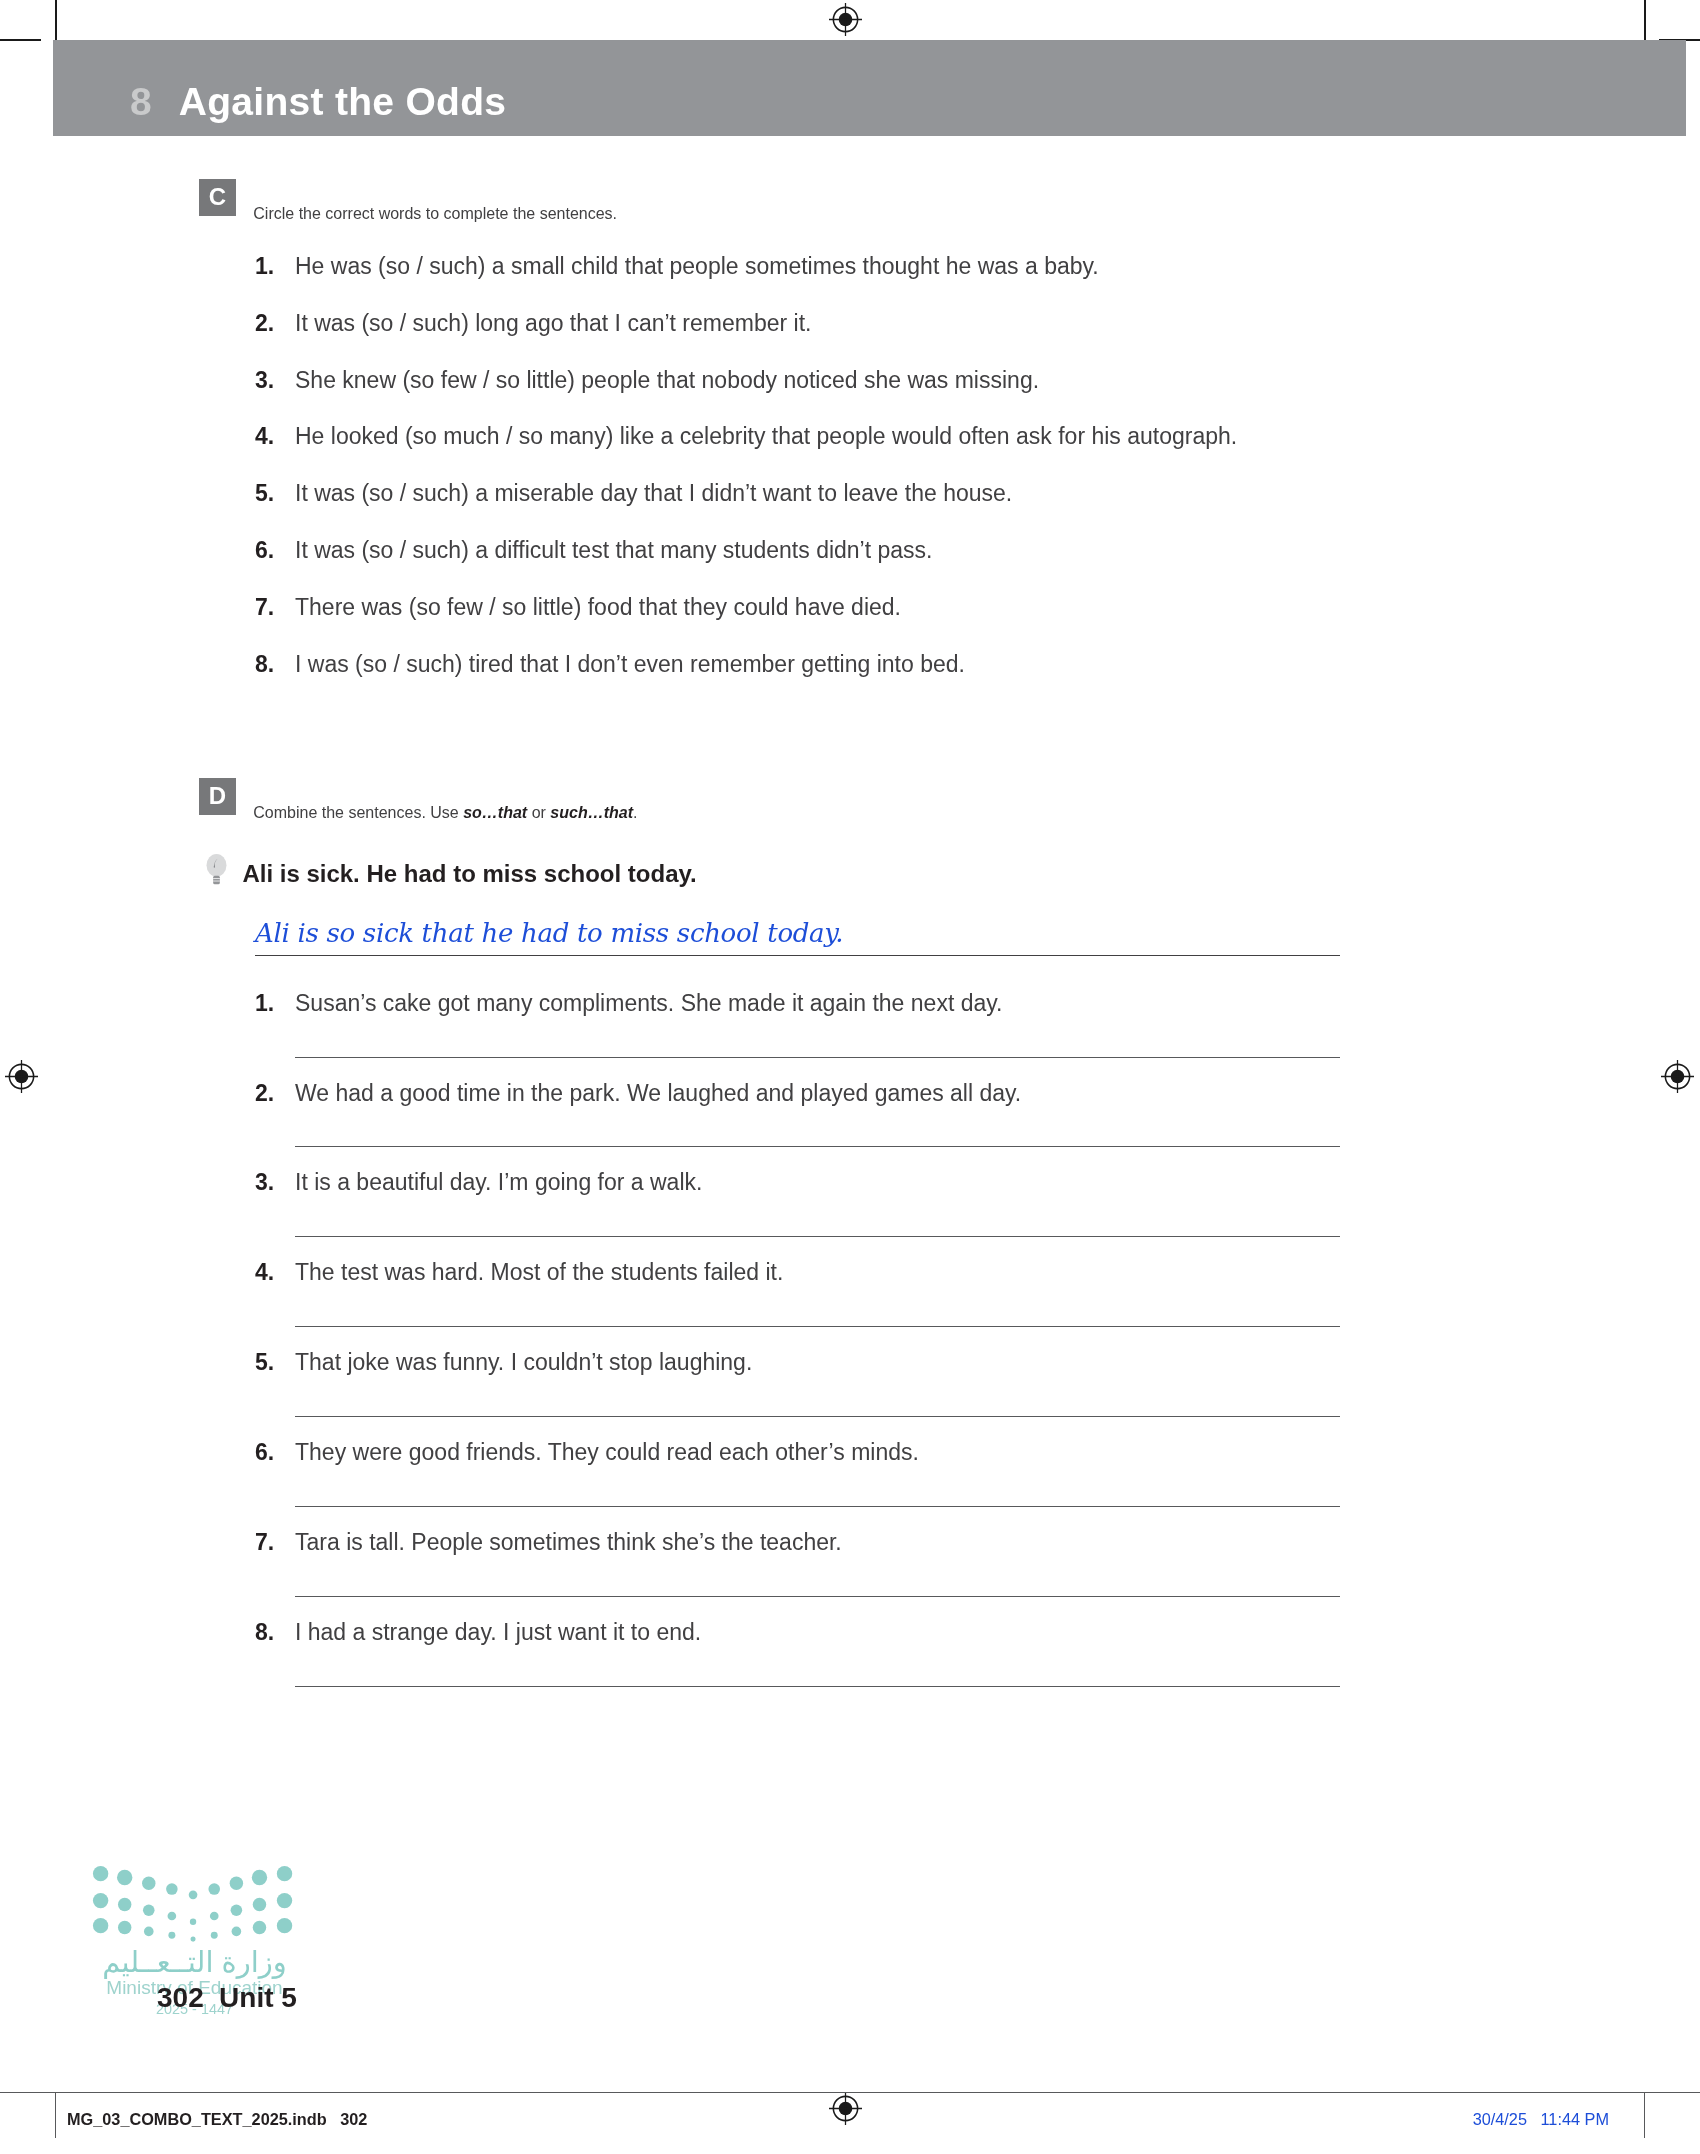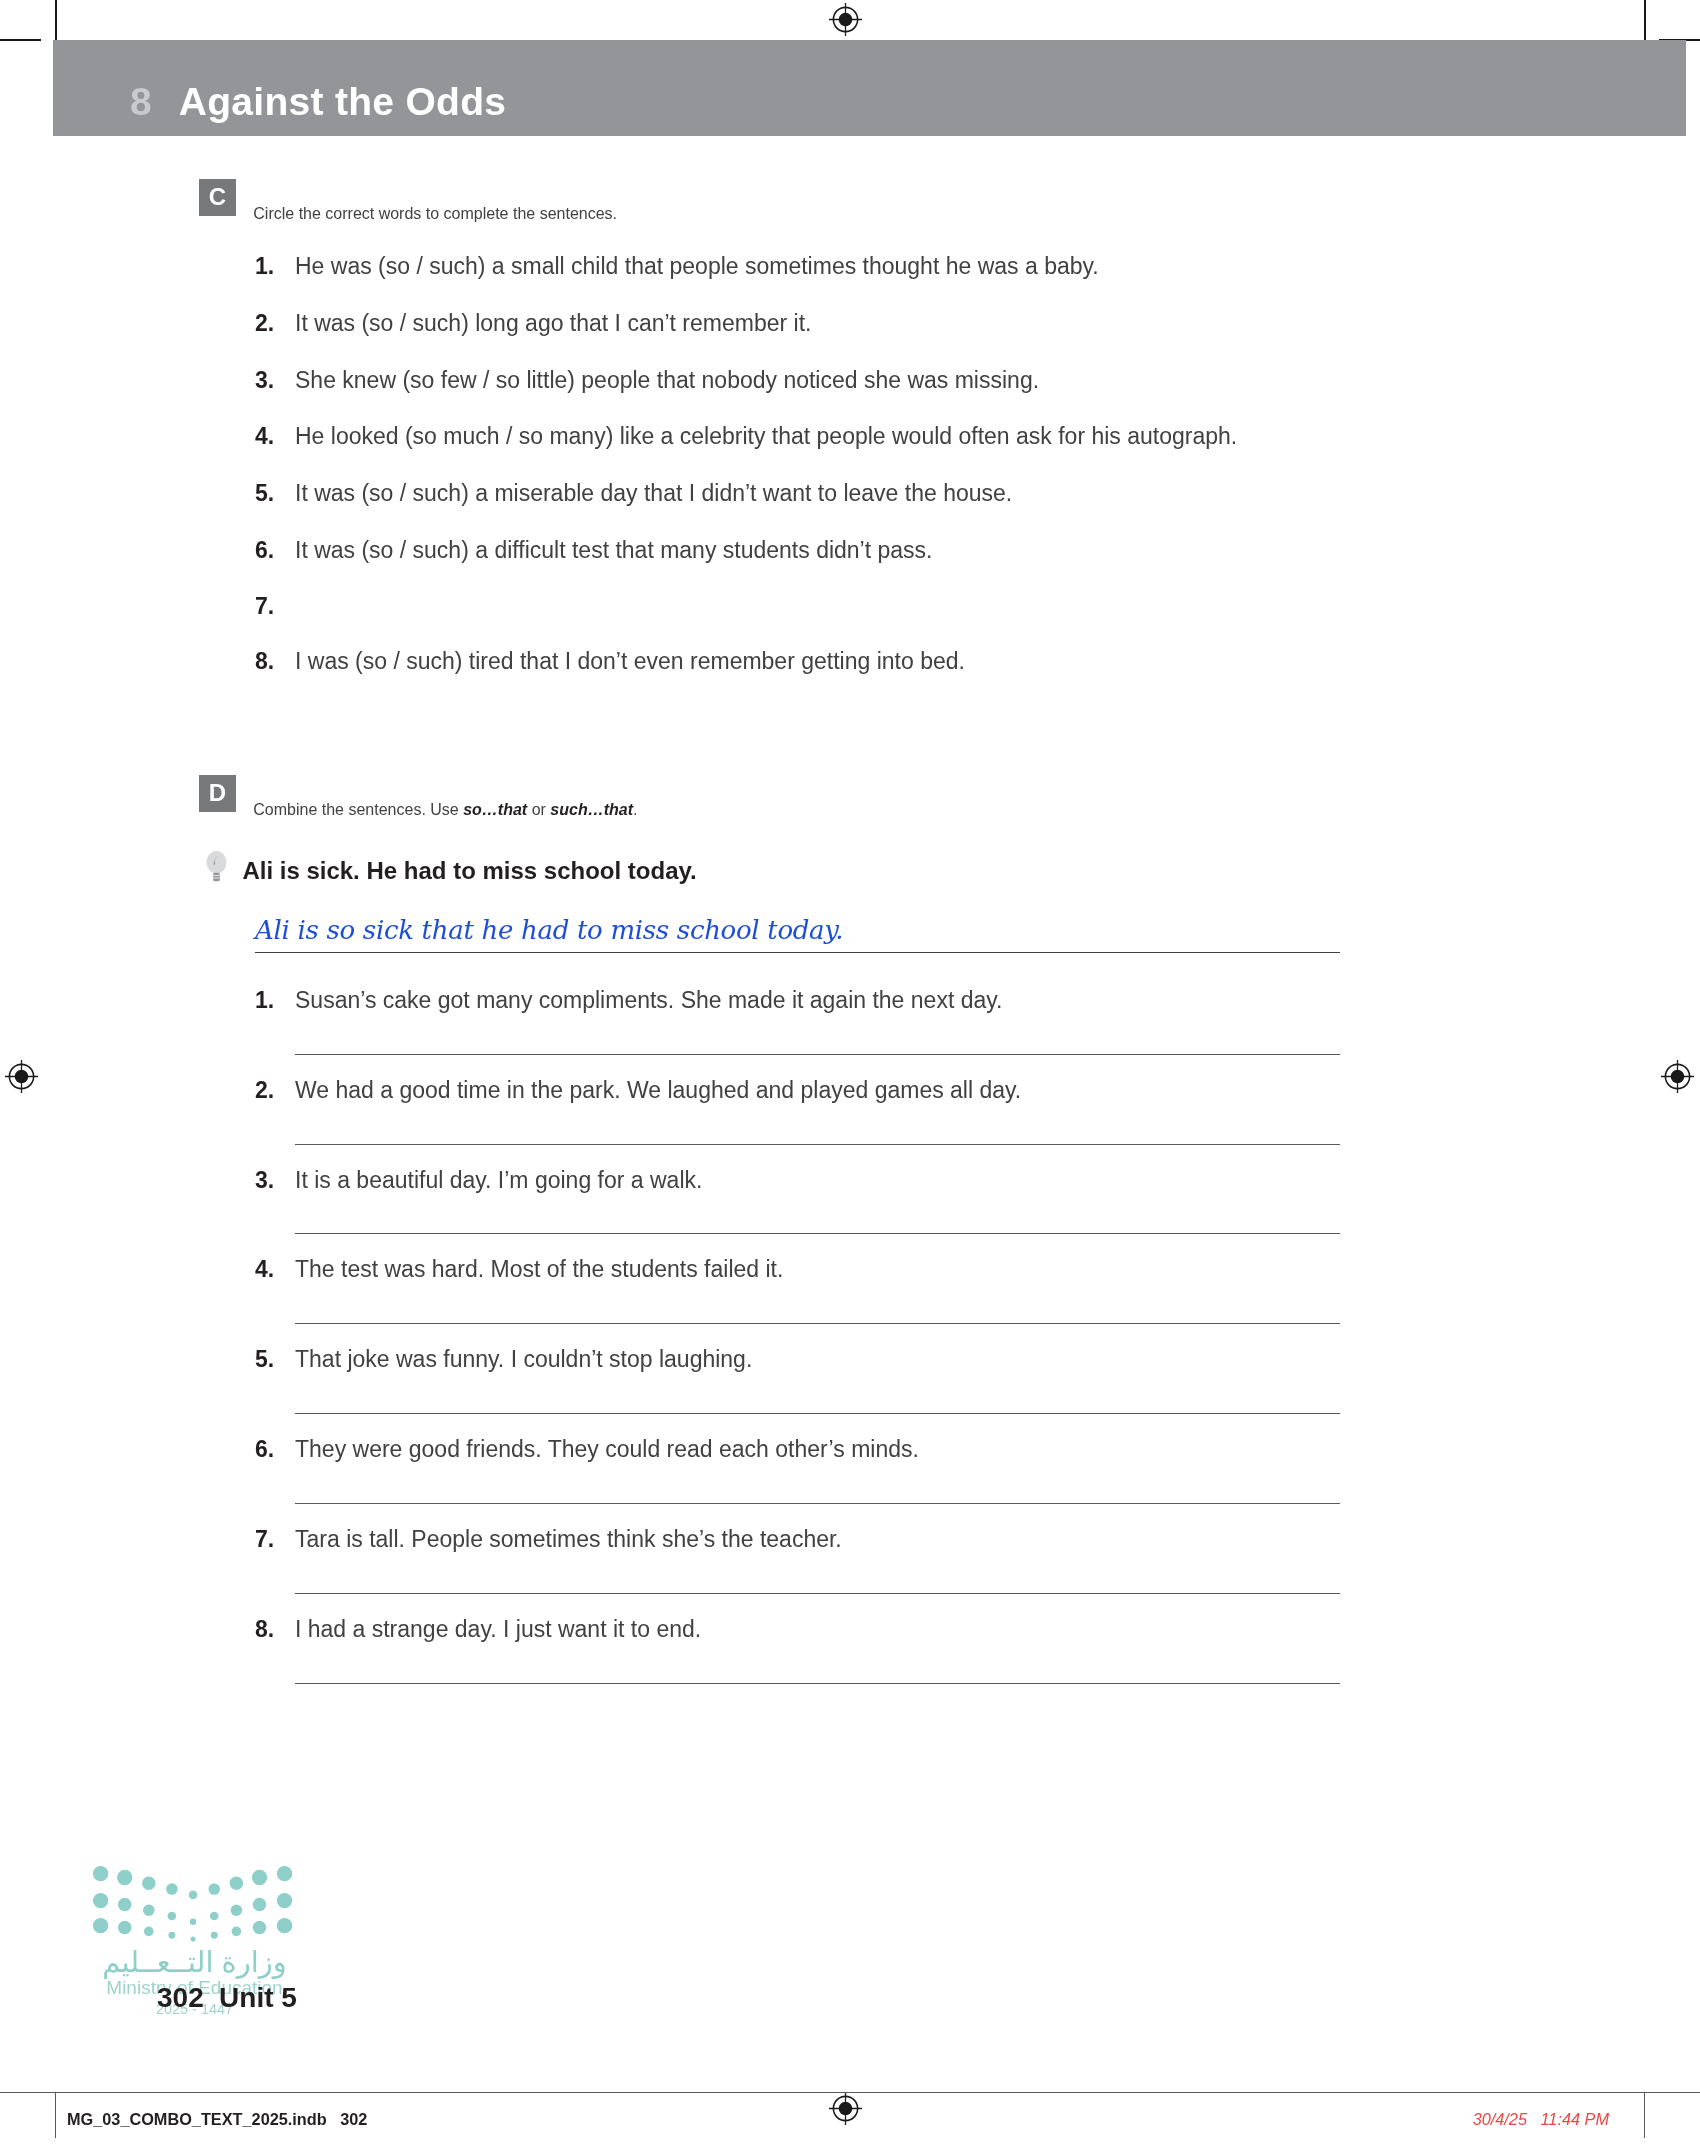--- a/index.html
+++ b/index.html
@@ -265,23 +265,22 @@
     font-size: 16.3px;
     color: #231f20;
     white-space: pre;
     font-weight: bold;
   }
   .print-right {
     position: absolute;
     right: 91px;
     top: 2110px;
     font-size: 16.3px;
-    color: #ef4444;
+    color: #1d4ed8;
     white-space: pre;
-    font-style: italic;
   }
   .print-tick {
     position: absolute;
     background: #58595b;
     width: 1px;
     height: 46px;
     top: 2092px;
   }
 </style>
 </head>
@@ -363,20 +362,21 @@
         <li class="num-item">
           <span class="num">5.</span>
           <span class="txt">It was (so / such) a miserable day that I didn’t want to leave the house.</span>
         </li>
         <li class="num-item">
           <span class="num">6.</span>
           <span class="txt">It was (so / such) a difficult test that many students didn’t pass.</span>
         </li>
         <li class="num-item">
           <span class="num">7.</span>
+          <span class="txt">There was (so few / so little) food that they could have died.</span>
         </li>
         <li class="num-item">
           <span class="num">8.</span>
           <span class="txt">I was (so / such) tired that I don’t even remember getting into bed.</span>
         </li>
       </ol>
     </section>
 
     <section class="exercise section-d">
       <div class="ex-head">

